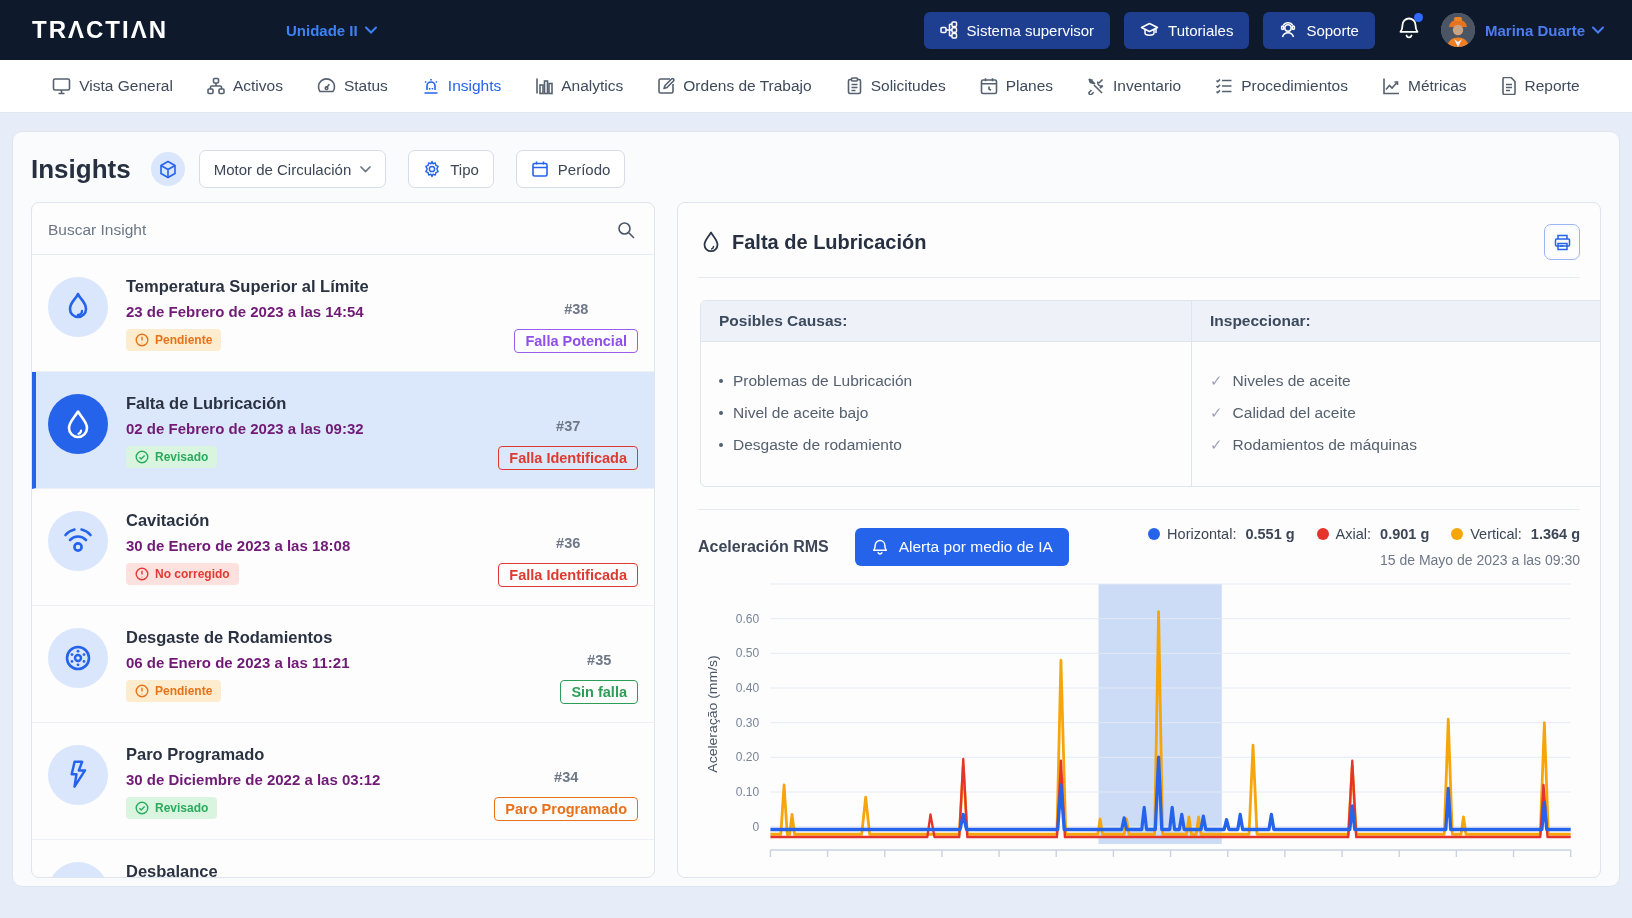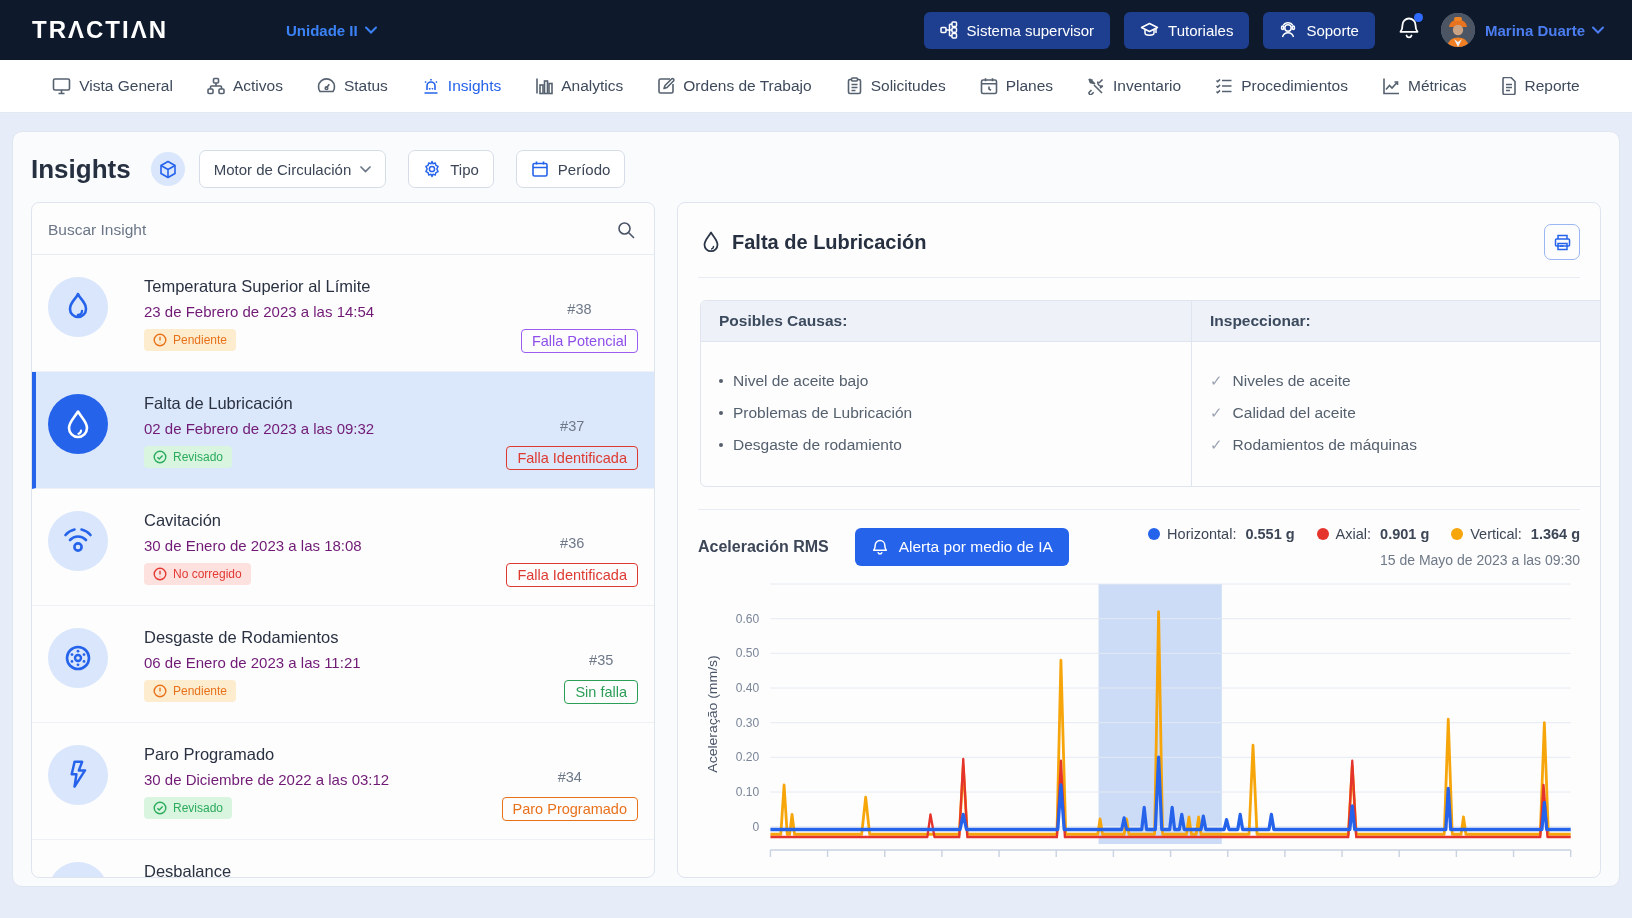--- a/index.html
+++ b/index.html
@@ -31,21 +31,21 @@
   .cube-badge { width:34px; height:34px; border-radius:50%; background:#d9e6fc; display:flex; align-items:center; justify-content:center; }
   .filter-btn { background:#fff; border:1px solid #d6dde8; border-radius:7px; height:38px; padding:0 14px; font-size:15px; color:#3c4656; display:flex; align-items:center; gap:9px; font-family:inherit; cursor:pointer; }
 
   .panels { display:flex; gap:22px; height:676px; }
 
   
   .list-panel { width:624px; flex:none; background:#fdfdfe; border:1px solid #dfe5ee; border-radius:8px; overflow:hidden; }
   .search-row { display:flex; align-items:center; justify-content:space-between; padding:17px 18px 14px 16px; border-bottom:1px solid #e7ebf2; }
   .search-input { border:none; outline:none; font-size:15.5px; color:#333; width:440px; background:transparent; font-family:inherit; }
   .search-input::placeholder { color:#6b7686; }
-  .insight-item { display:flex; padding:22px 16px 18px 16px; gap:36px; position:relative; border-bottom:1px solid #edf0f5; cursor:pointer; }
+  .insight-item { display:flex; padding:22px 16px 18px 16px; gap:18px; position:relative; border-bottom:1px solid #edf0f5; cursor:pointer;font-weight:bold; }
   .insight-item.selected { background:#dbe7fb; border-left:4px solid #2563eb; padding-left:12px; }
   .item-icon { width:60px; height:60px; border-radius:50%; background:#d9e6fc; flex:none; display:flex; align-items:center; justify-content:center; }
   .insight-item.selected .item-icon { background:#2563eb; }
   .item-mid { flex:1; min-width:0; }
   .item-title { font-size:16.5px; color:#2a3242; margin-bottom:7px; }
   .item-date { font-size:15px; color:#701a75; margin-bottom:9px; }
   .badge { display:inline-flex; align-items:center; gap:6px; font-size:12px; border-radius:4px; padding:4px 9px; }
   .badge-pending { background:#fdeccd; color:#e8721c; }
   .badge-ok { background:#d9f5e0; color:#2bab5c; }
   .badge-err { background:#fde1df; color:#e23a32; }
@@ -455,25 +455,25 @@
         </button>
       </div>
 
       <div class="causes-table">
         <div class="ct-head left-col">Posibles Causas:</div>
         <div class="ct-head">Inspeccionar:</div>
         <div class="ct-cell left-col">
           <ul>
             <li>
                 <span class="bullet"></span>
-                <span>Nivel de aceite bajo</span>
+                <span>Problemas de Lubricación</span>
               </li>
             <li>
                 <span class="bullet"></span>
-                <span>Problemas de Lubricación</span>
+                <span>Nivel de aceite bajo</span>
               </li>
             <li>
                 <span class="bullet"></span>
                 <span>Desgaste de rodamiento</span>
               </li>
           </ul>
         </div>
         <div class="ct-cell">
           <ul>
             <li>

